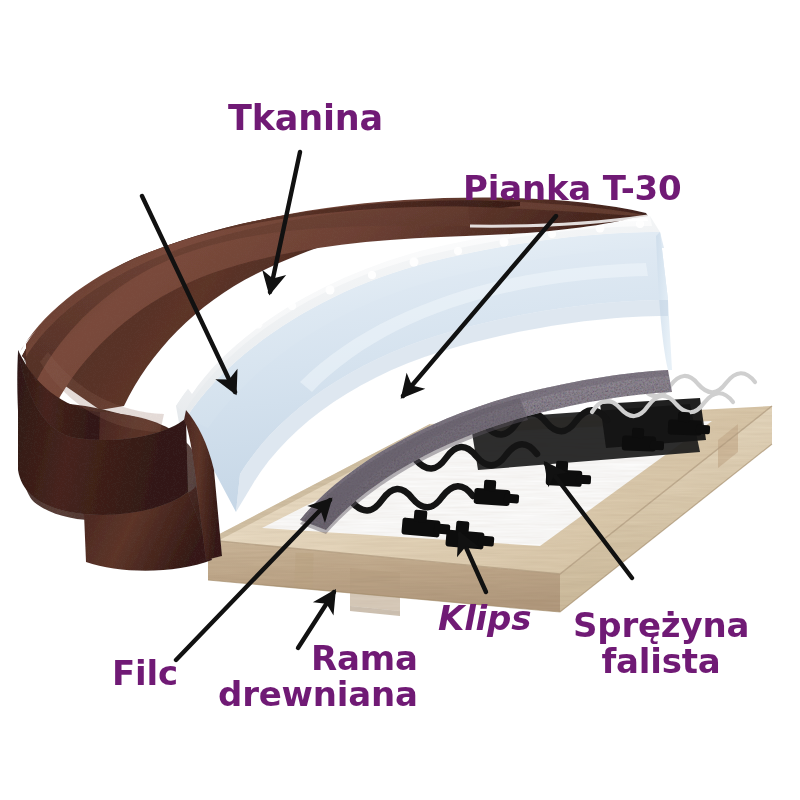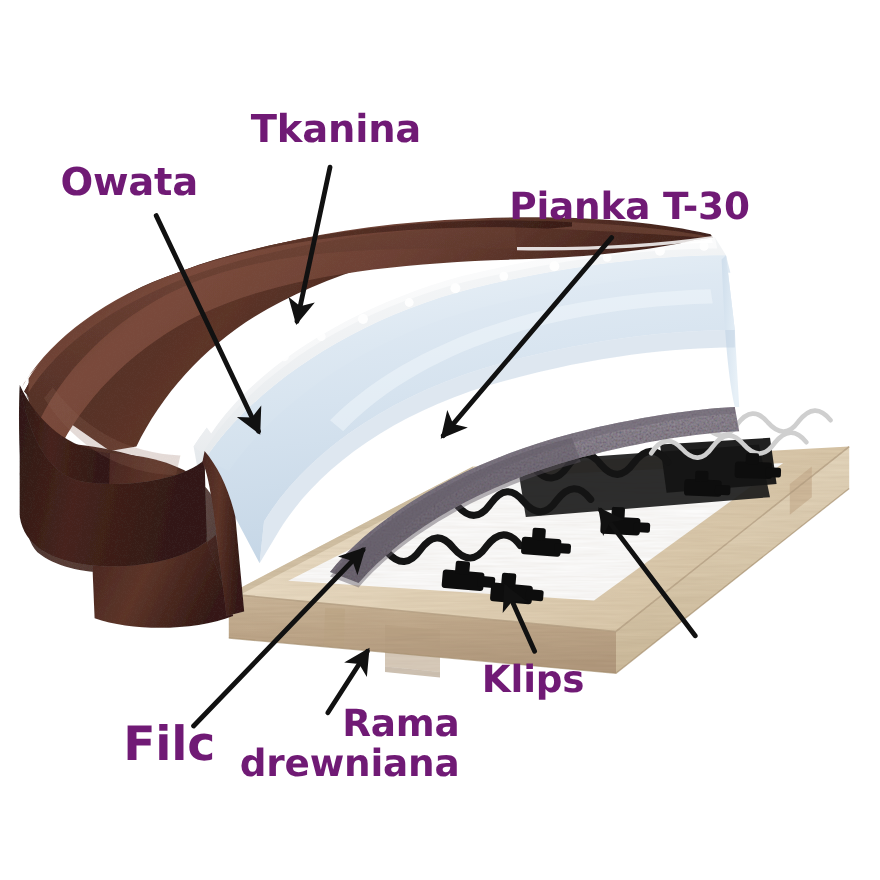--- a/index.html
+++ b/index.html
@@ -21,23 +21,23 @@
     white-space:pre;
     line-height:1.06;
     letter-spacing:-0.2px;
     -webkit-font-smoothing:antialiased;
   }
   .lbl.ctr{text-align:center;}
   .lbl.l{text-align:left;}
   #lbl-owata     {left:55px; top:148px;  font-size:35px;}
   #lbl-tkanina   {left:228px;top:100px;  font-size:35px;}
   #lbl-pianka    {left:463px;top:170px;  font-size:34px;text-align:right;}
-  #lbl-filc      {left:112px;top:655px;  font-size:43px;}
+  #lbl-filc      {left:112px;top:655px;  font-size:34px;}
   #lbl-rama      {left:218px;top:640px;  font-size:34px;text-align:right;}
-  #lbl-klips     {left:438px;top:600px;  font-size:34px;}
+  #lbl-klips     {left:438px;top:600px;  font-size:34px;font-style:italic;}
   #lbl-spr       {left:573px;top:607px;  font-size:34px;}
 </style>
 </head>
 <body>
 
 <div id="stage">
 
   <svg id="art" viewBox="0 0 800 800">
     <defs>
 
@@ -406,21 +406,22 @@
       <line x1="142" y1="196" x2="235" y2="392"></line>
       <line x1="300" y1="152" x2="270" y2="292"></line>
       <line x1="556" y1="216" x2="403" y2="396"></line>
       <line x1="176" y1="660" x2="330" y2="500"></line>
       <line x1="298" y1="648" x2="334" y2="592"></line>
       <line x1="486" y1="592" x2="460" y2="534"></line>
       <line x1="632" y1="578" x2="546" y2="464"></line>
     </g>
   </svg>
 
-  <div class="lbl l" id="lbl-owata">Owata</div>
   <div class="lbl l" id="lbl-tkanina">Tkanina</div>
   <div class="lbl l" id="lbl-pianka">Pianka T-30</div>
   <div class="lbl l" id="lbl-filc">Filc</div>
   <div class="lbl ctr" id="lbl-rama">Rama
 drewniana</div>
   <div class="lbl l" id="lbl-klips">Klips</div>
+  <div class="lbl ctr" id="lbl-spr">Sprężyna
+falista</div>
 
 </div>
 
 </body></html>

